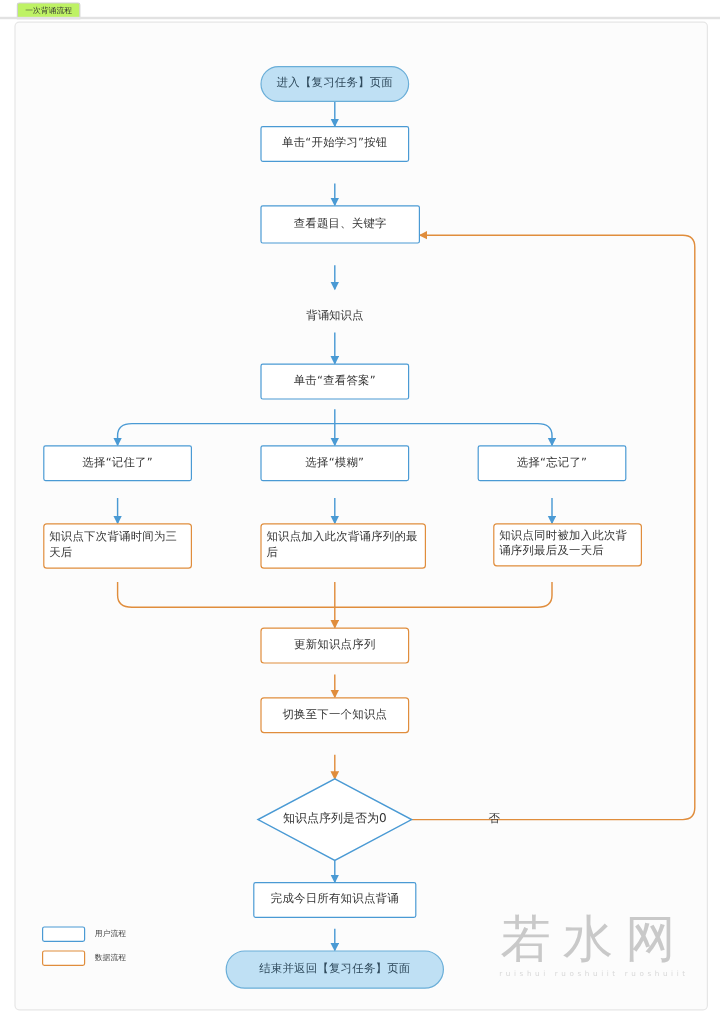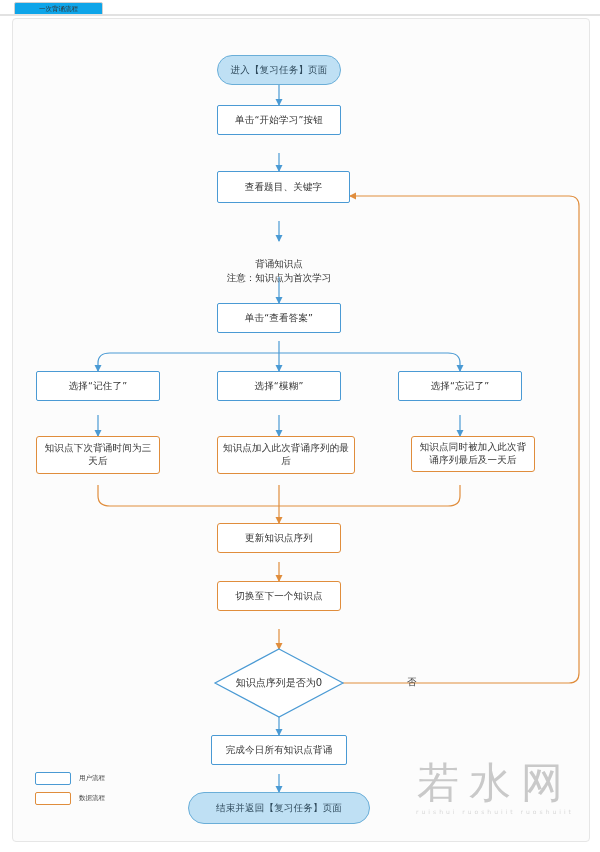--- a/index.html
+++ b/index.html
@@ -10,22 +10,22 @@
     overflow:hidden;
     position:relative;
   }
   
   #tab-bar{
     position:absolute;left:0;top:0;width:600px;height:16px;
   }
   #tab{
     position:absolute;left:14px;top:2px;
     height:12px;line-height:12px;
-    padding:0 24px;
-    background:#0ea5e9;
+    padding:0 6px;
+    background:#bef264;
     border:1px solid #d0d0d0;
     border-radius:2px 2px 0 0;
     font-size:6.5px;color:#333;white-space:nowrap;
   }
   #tab-underline{
     position:absolute;left:0;top:14px;width:600px;height:2px;background:#e2e2e2;
   }
   
   #canvas{
     position:absolute;left:12px;top:18px;
@@ -34,21 +34,20 @@
     border:1px solid #e6e6e6;
     border-radius:4px;
     overflow:hidden;
   }
   #svg-layer{position:absolute;left:0;top:0;width:576px;height:822px;}
   
   .node{
     position:absolute;
     box-sizing:border-box;
     display:flex;align-items:center;justify-content:center;
-    text-align:center;
     font-size:9.5px;
     color:#333333;
     line-height:1.35;
     letter-spacing:.2px;
     padding:2px 4px;
   }
   .blue-term{
     background:#bfe0f4;
     border:1px solid #6aaed8;
     border-radius:18px;
@@ -161,21 +160,20 @@
   <div class="node blue-box" style="left:204px;top:86px;width:124px;height:30px;">
     <span>单击“开始学习”按钮</span>
   </div>
 
   <div class="node blue-box" style="left:204px;top:152px;width:133px;height:32px;">
     <span>查看题目、关键字</span>
   </div>
 
   <div class="plain-text" style="left:166px;top:222px;width:200px;margin-top:16px;">
     <div>背诵知识点</div>
-    <div>注意：知识点为首次学习</div>
   </div>
 
   <div class="node blue-box" style="left:204px;top:284px;width:124px;height:30px;">
     <span>单击“查看答案”</span>
   </div>
 
   <div class="node blue-box" style="left:23px;top:352px;width:124px;height:30px;">
     <span>选择“记住了”</span>
   </div>
 

